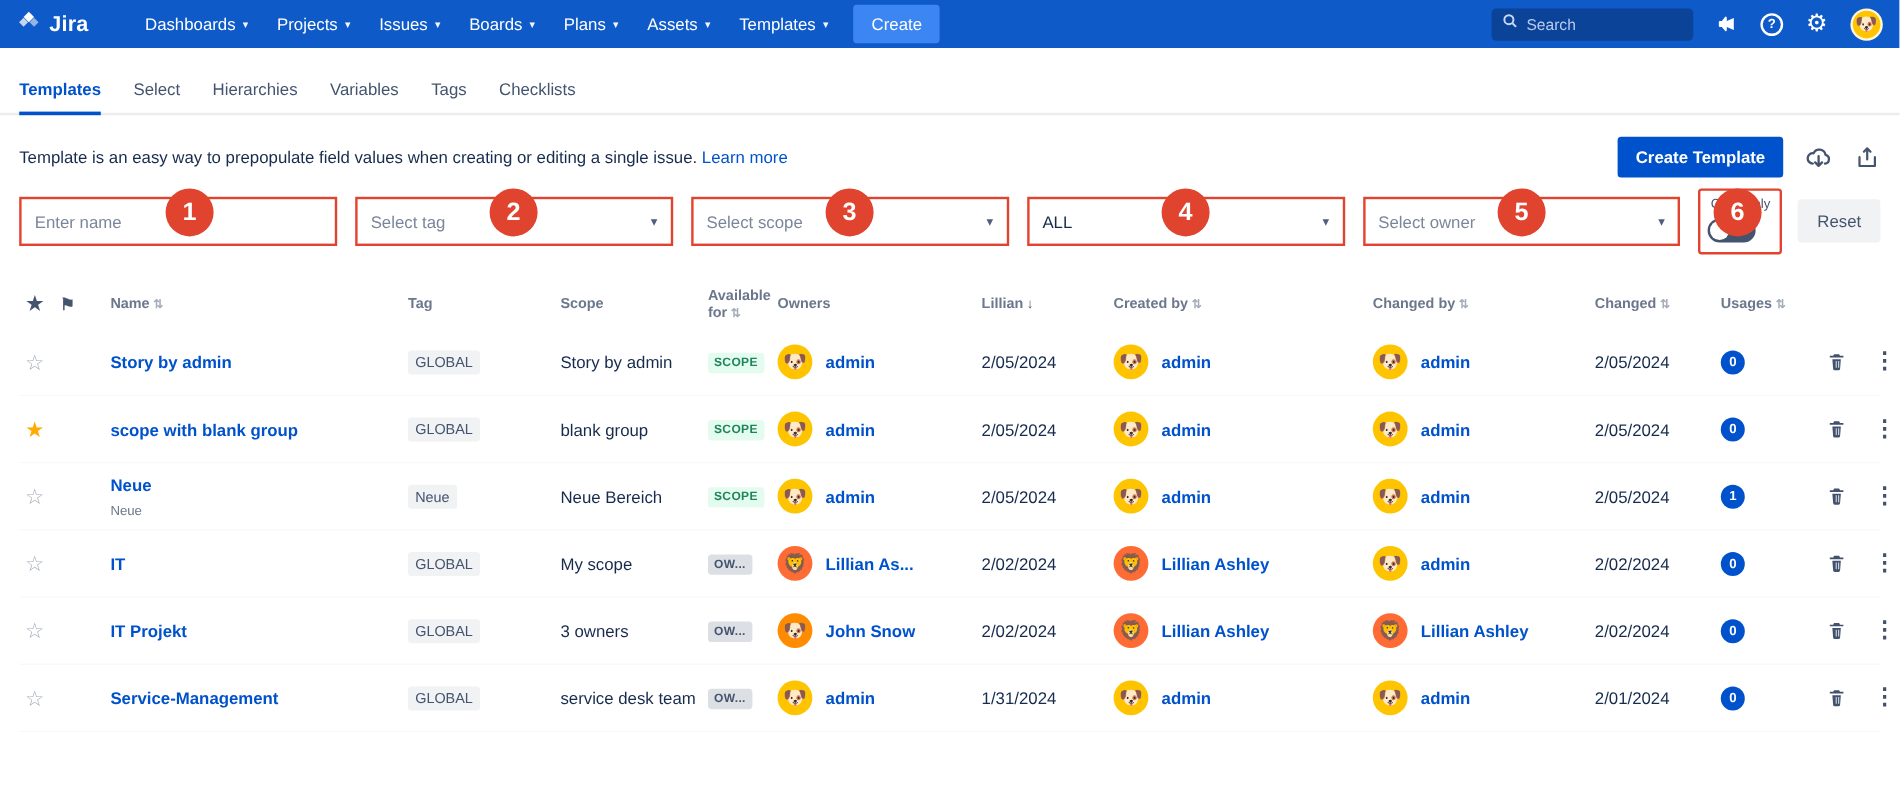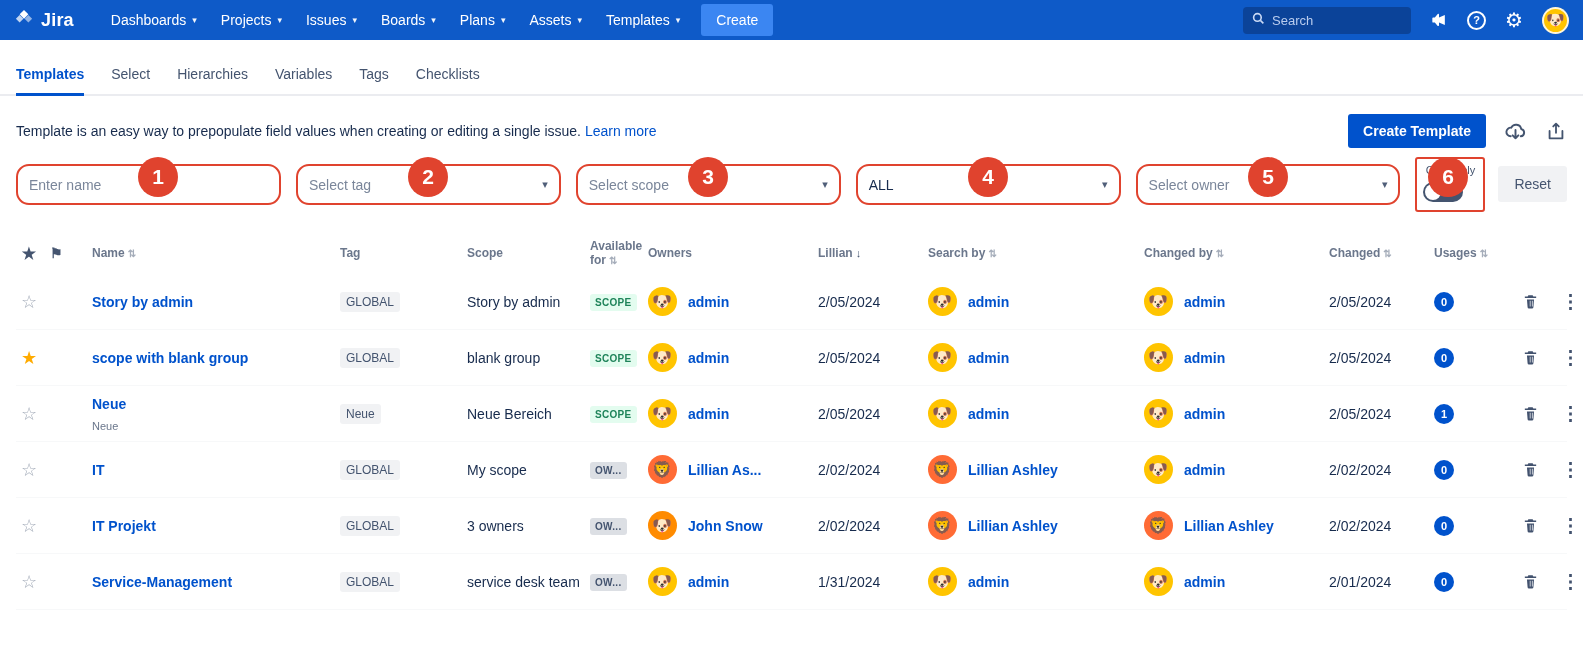--- a/index.html
+++ b/index.html
@@ -1,21 +1,21 @@
 <!DOCTYPE html>
 <html style="--accent: #0052CC; --annot: #E0432E; --nav: #0E5AC8; --star: #FFAB00;"><head>
 <meta charset="utf-8">
 <style>
   * { margin:0; padding:0; box-sizing:border-box; }
   html,body { width:1583px; height:663px; overflow:hidden; }
   body { font-family:"Liberation Sans", sans-serif; background:#fff; position:relative; color:#172B4D; }
 
   
   .topnav { height:40px; background:var(--nav,#0E5AC8); display:flex; align-items:center; padding:0 14px; color:#fff; }
-  .logo { display:flex; align-items:center; gap:7px; margin-right:26px; }
+  .logo { display:flex; align-items:center; gap:7px; margin-right:36px; }
   .logo-text { font-size:18px; font-weight:bold; letter-spacing:.2px; }
   .nav-menu { display:flex; align-items:flex-start; gap:2px; }
   .nav-item { display:flex; align-items:center; gap:6px; padding:7px 11px; font-size:14px; border-radius:3px; cursor:pointer; white-space:nowrap; }
   .chev { font-size:9px; opacity:.95; }
   .create-btn { background:#3B86F2; color:#fff; border:none; padding:8px 15px; border-radius:3px; font-size:14px; margin-left:10px; cursor:pointer; font-family:inherit; }
   .nav-right { margin-left:auto; display:flex; align-items:center; gap:16px; }
   .search-box { display:flex; align-items:center; gap:7px; background:rgba(9,50,115,.55); width:168px; height:27px; border-radius:4px; padding:0 9px; }
   .search-box input { background:transparent; border:none; outline:none; color:#fff; font-size:13px; width:100%; font-family:inherit; }
   .search-box input::placeholder { color:#B9CCEE; }
   .nav-icon { display:flex; align-items:center; justify-content:center; width:24px; height:24px; cursor:pointer; }
@@ -32,21 +32,21 @@
 
   .info-row { margin-top:18px; display:flex; align-items:center; justify-content:space-between; }
   .description { font-size:14px; color:#172B4D; }
   .learn-more { color:var(--accent,#0052CC); text-decoration:none; cursor:pointer; }
   .info-actions { display:flex; align-items:center; gap:18px; }
   .create-template-btn { background:var(--accent,#0052CC); color:#fff; border:none; border-radius:3px; padding:9px 15px; font-size:14px; font-weight:700; cursor:pointer; font-family:inherit; }
   .tool-icon { cursor:pointer; display:flex; align-items:center; }
 
   
   .filters-row { margin-top:16px; display:flex; align-items:flex-start; }
-  .filter { width:265px; height:41px; border:2px solid var(--annot,#E0432E); border-radius:13px; background:#fff; display:flex; align-items:center; justify-content:space-between; padding:0 11px; font-size:14px; margin-right:15px; }
+  .filter { width:265px; height:41px; border:2px solid var(--annot,#E0432E); border-radius:0; background:#fff; display:flex; align-items:center; justify-content:space-between; padding:0 11px; font-size:14px; margin-right:15px; }
   .filter input { border:none; outline:none; font-size:14px; width:100%; font-family:inherit; color:#172B4D; }
   .filter input::placeholder { color:#7A869A; }
   .filter .ph { color:#7A869A; }
   .filter .val { color:#172B4D; }
   .filter .dd { color:#505F79; font-size:11px; }
   .can-apply { margin-top:-7px; width:70px; border:2px solid var(--annot,#E0432E); border-radius:3px; padding:5px 6px 8px; display:flex; flex-direction:column; align-items:center; gap:6px; margin-right:0; }
   .can-apply-label { font-size:11px; color:#44546F; white-space:nowrap; }
   .toggle { position:relative; width:40px; height:20px; border-radius:10px; background:#44546F; cursor:pointer; align-self:flex-start; }
   .toggle .knob { position:absolute; left:2px; top:2px; width:16px; height:16px; background:#fff; border-radius:50%; }
   .toggle .x { position:absolute; right:6px; top:4px; font-size:9px; color:#fff; }
@@ -227,21 +227,21 @@
   <div class="table">
     <div class="thead">
       <div class="col c-star"><span class="hdr-star">★</span></div>
       <div class="col c-flag"><span class="hdr-flag">⚑</span></div>
       <div class="col c-name"><span>Name</span><span class="sort">⇅</span></div>
       <div class="col c-tag"><span>Tag</span></div>
       <div class="col c-scope"><span>Scope</span></div>
       <div class="col c-avail"><span>Available for</span><span class="sort">⇅</span></div>
       <div class="col c-owners"><span>Owners</span></div>
       <div class="col c-created"><span>Lillian</span><span class="sort active">↓</span></div>
-      <div class="col c-createdby"><span>Search by</span><span class="sort">⇅</span></div>
+      <div class="col c-createdby"><span>Created by</span><span class="sort">⇅</span></div>
       <div class="col c-changedby"><span>Changed by</span><span class="sort">⇅</span></div>
       <div class="col c-changed"><span>Changed</span><span class="sort">⇅</span></div>
       <div class="col c-usages"><span>Usages</span><span class="sort">⇅</span></div>
       <div class="col c-actions"></div>
     </div>
     <div>
   <div class="trow">
     <div class="col c-star"><span class="star">☆</span></div>
     <div class="col c-flag"></div>
     <div class="col c-name">

